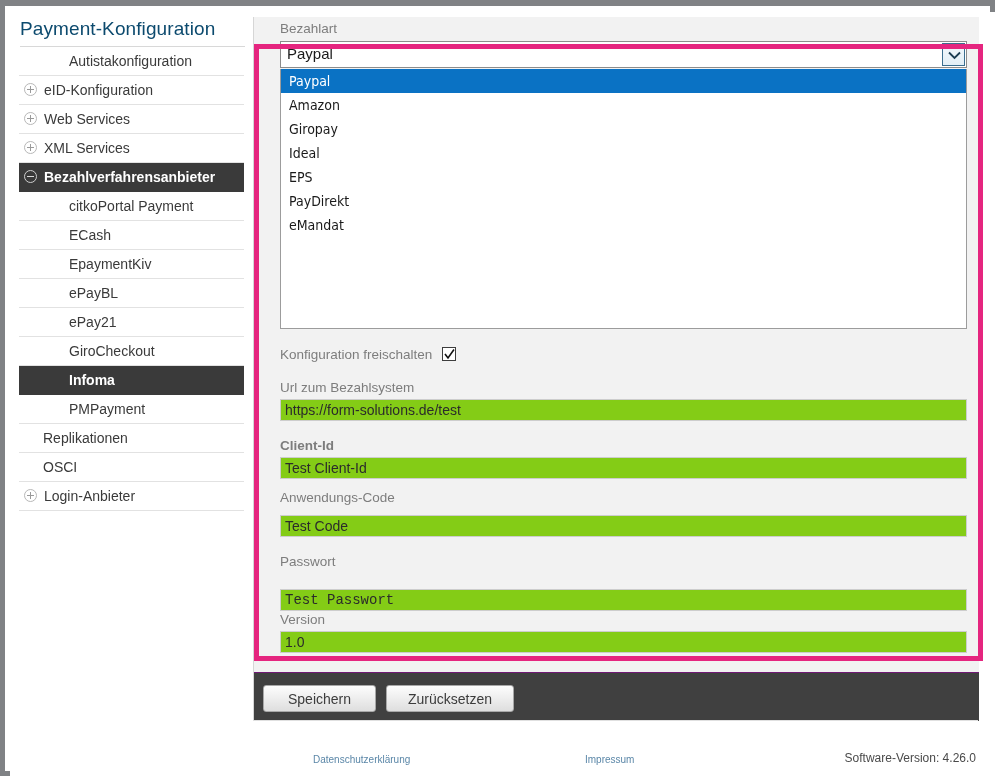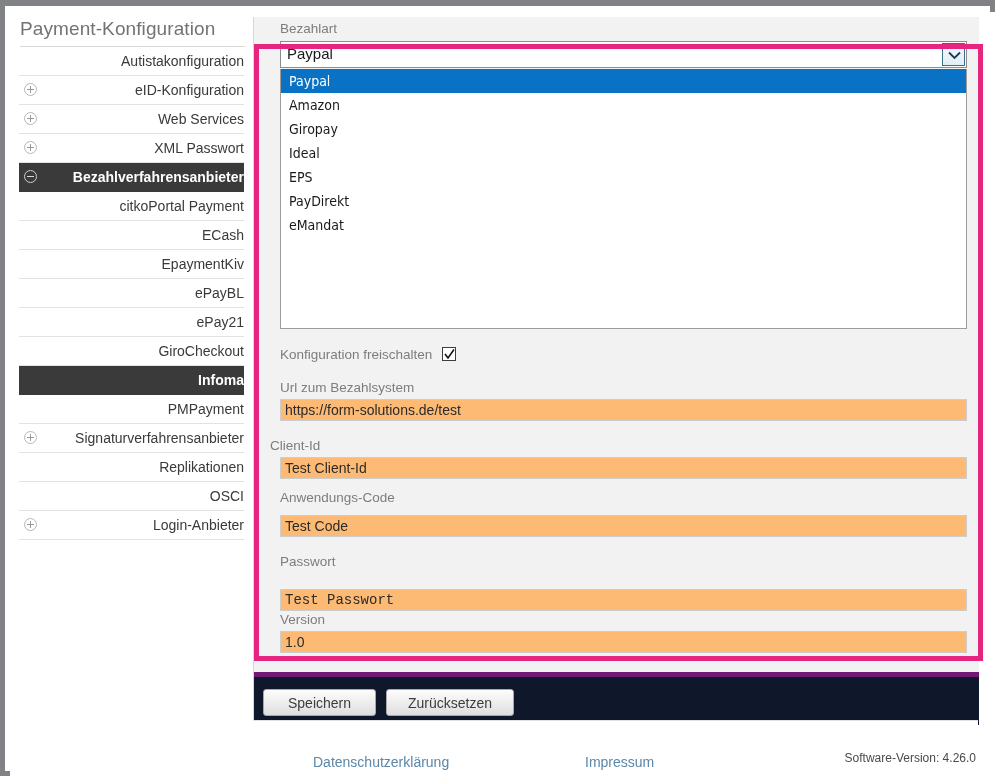--- a/index.html
+++ b/index.html
@@ -41,38 +41,37 @@
     left: 0; top: 0;
     width: 240px;
     height: 765px;
     background: #ffffff;
   }
   #page-title {
     position: absolute;
     left: 10px;
     top: 6px;
     font-size: 19px;
-    color: #737373;
+    color: #0c4a6e;
     letter-spacing: 0.1px;
     white-space: nowrap;
   }
   #title-rule {
     position: absolute;
     left: 10px;
     top: 34px;
     width: 225px;
     height: 1px;
     background: #d8d8d8;
   }
   #nav-list {
     position: absolute;
     left: 9px;
     top: 35px;
     width: 225px;
-    text-align: right;
   }
   .nav-item {
     position: relative;
     height: 28px;
     line-height: 28px;
     border-bottom: 1px solid #e2e2e2;
     font-size: 14px;
     color: #3a3a3a;
     white-space: nowrap;
     overflow: hidden;
@@ -174,21 +173,21 @@
     font-size: 13.5px;
     color: #7d7d7d;
     white-space: nowrap;
   }
   .text-input {
     position: absolute;
     left: 26px;
     width: 687px;
     height: 22px;
     box-sizing: border-box;
-    background: #fdba74;
+    background: #84cc16;
     border: 1px solid #cdcdcd;
     font-family: "Liberation Sans", sans-serif;
     font-size: 14px;
     color: #2b2b2b;
     padding: 0 4px;
     line-height: 20px;
     outline: none;
   }
 
   
@@ -302,22 +301,22 @@
     top: 1px;
   }
 
   
   #button-bar {
     position: absolute;
     left: 0;
     top: 655px;
     width: 725px;
     height: 48px;
-    background: #0f172a;
-    border-top: 5px solid #701a75;
+    background: #404040;
+    border-top: 1px solid #701a75;
   }
   .form-button {
     position: absolute;
     top: 12px;
     height: 27px;
     box-sizing: border-box;
     border: 1px solid #a8a8a8;
     border-radius: 3px;
     background: linear-gradient(#fdfdfd, #dedede);
     font-family: "Liberation Sans", sans-serif;
@@ -335,21 +334,21 @@
     left: 3px;
     top: 708px;
     width: 725px;
     height: 56px;
     background: #ffffff;
     border-top: 1px solid #e0e0e0;
   }
   .footer-link {
     position: absolute;
     top: 33px;
-    font-size: 14px;
+    font-size: 10px;
     color: #5b87a8;
     text-decoration: none;
     cursor: pointer;
   }
   #link-privacy  { left: 60px; }
   #link-imprint  { left: 332px; }
   #software-version {
     position: absolute;
     right: 2px;
     top: 30px;
@@ -374,21 +373,21 @@
           <div class="nav-item level0 has-toggle">
             <span class="toggle-icon plus"></span>
             <span class="nav-label">eID-Konfiguration</span>
           </div>
           <div class="nav-item level0 has-toggle">
             <span class="toggle-icon plus"></span>
             <span class="nav-label">Web Services</span>
           </div>
           <div class="nav-item level0 has-toggle">
             <span class="toggle-icon plus"></span>
-            <span class="nav-label">XML Passwort</span>
+            <span class="nav-label">XML Services</span>
           </div>
           <div class="nav-item level0 selected has-toggle">
             <span class="toggle-icon minus"></span>
             <span class="nav-label">Bezahlverfahrensanbieter</span>
           </div>
           <div class="nav-item level1">
             <span class="nav-label">citkoPortal Payment</span>
           </div>
           <div class="nav-item level1">
             <span class="nav-label">ECash</span>
@@ -403,24 +402,20 @@
             <span class="nav-label">ePay21</span>
           </div>
           <div class="nav-item level1">
             <span class="nav-label">GiroCheckout</span>
           </div>
           <div class="nav-item level1 selected">
             <span class="nav-label">Infoma</span>
           </div>
           <div class="nav-item level1">
             <span class="nav-label">PMPayment</span>
-          </div>
-          <div class="nav-item level0 has-toggle">
-            <span class="toggle-icon plus"></span>
-            <span class="nav-label">Signaturverfahrensanbieter</span>
           </div>
           <div class="nav-item level0">
             <span class="nav-label">Replikationen</span>
           </div>
           <div class="nav-item level0">
             <span class="nav-label">OSCI</span>
           </div>
           <div class="nav-item level0 has-toggle">
             <span class="toggle-icon plus"></span>
             <span class="nav-label">Login-Anbieter</span>
@@ -465,21 +460,21 @@
           <span id="config-checkbox">
             <svg width="11" height="11" viewBox="0 0 11 11" aria-hidden="true">
               <path d="M1 5 L4 9 L10 0.5" fill="none" stroke="#111111" stroke-width="1.6"></path>
             </svg>
           </span>
         </div>
 
         <div id="fields-host">
               <div class="field-label" style="left: 26px; top: 363px;">Url zum Bezahlsystem</div>
               <input type="text" class="text-input" value="https://form-solutions.de/test" style="top: 382px;">
-              <div class="field-label" style="left: 16px; top: 421px;">Client-Id</div>
+              <div class="field-label" style="left: 26px; top: 421px; font-weight: bold;">Client-Id</div>
               <input type="text" class="text-input" value="Test Client-Id" style="top: 440px;">
               <div class="field-label" style="left: 26px; top: 473px;">Anwendungs-Code</div>
               <input type="text" class="text-input" value="Test Code" style="top: 498px;">
               <div class="field-label" style="left: 26px; top: 537px;">Passwort</div>
               <input type="text" class="text-input" value="Test Passwort" style="top: 572px; font-family: Liberation Mono, monospace;">
               <div class="field-label" style="left: 26px; top: 595px;">Version</div>
               <input type="text" class="text-input" value="1.0" style="top: 614px;">
             </div>
 
       </div>

